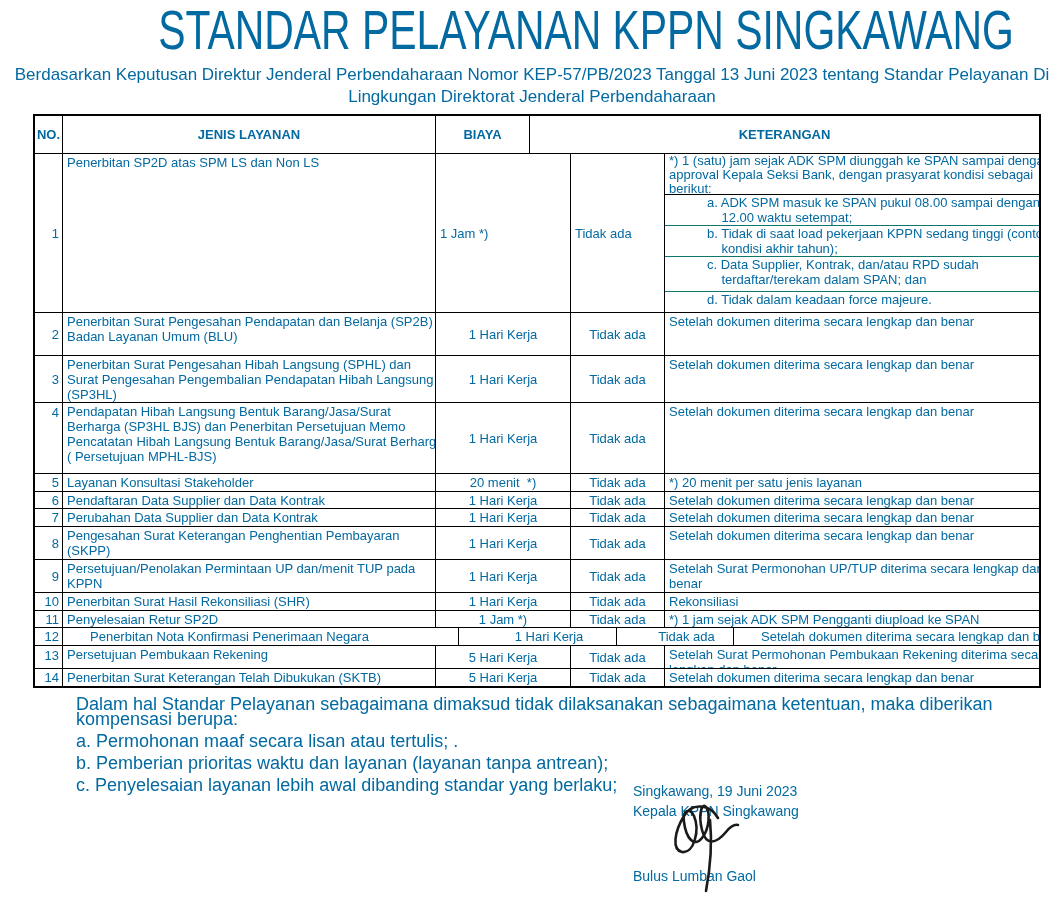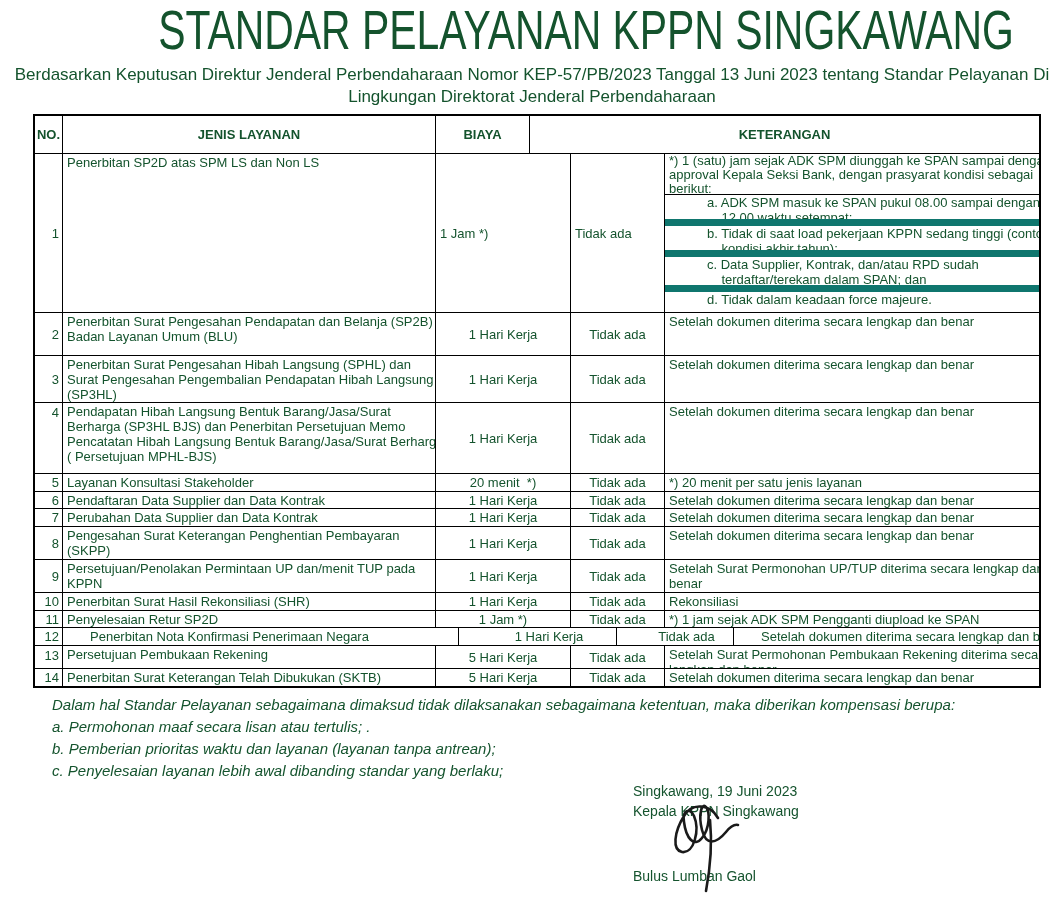--- a/index.html
+++ b/index.html
@@ -1,17 +1,17 @@
 <!DOCTYPE html>
 <html><head>
 <meta charset="utf-8">
 <style>
   html,body{margin:0;padding:0;background:#e8e8e8;}
   .page{position:relative;width:1064px;height:901px;background:#ffffff;
-        font-family:"Liberation Sans",sans-serif;color:#14532d;overflow:hidden;}
+        font-family:"Liberation Sans",sans-serif;color:#0369a1;overflow:hidden;}
 
   
   .doc-title{position:absolute;top:2px;left:0;width:100%;text-align:center;}
   .doc-title span{display:inline-block;font-size:56px;line-height:56px;white-space:nowrap;
                   transform:scaleX(0.73);transform-origin:center;letter-spacing:0px;}
   .doc-subtitle{position:absolute;top:64px;left:0;width:100%;text-align:center;
                 font-size:17px;line-height:22px;white-space:pre-line;}
 
   
   .svc-table{position:absolute;left:33px;top:114px;width:1004px;border:2px solid #000;}
@@ -30,25 +30,25 @@
                 text-align:center;white-space:pre-line;padding:0;}
   .t-head{height:37px;}
 
   .no-top{align-items:flex-start;padding-top:2px;}
   .left-al{justify-content:flex-start;padding-left:4px;}
 
   
   .ket-sub{padding:0;display:flex;flex-direction:column;}
   .sub{box-sizing:border-box;overflow:hidden;white-space:pre;font-size:13px;}
   .sub-intro{line-height:14px;padding:0 3px 0 4px;border-bottom:1px solid #000;}
-  .sub-item{line-height:15px;padding:0 3px 0 42px;border-bottom:7px solid #0f766e;}
+  .sub-item{line-height:15px;padding:0 3px 0 42px;border-bottom:1px solid #0f766e;}
   .sub-item.last{border-bottom:none;}
 
   
-  .notes{position:absolute;left:52px;top:697px;font-size:15px;line-height:15px;font-style:italic;}
+  .notes{position:absolute;left:76px;top:697px;font-size:18px;line-height:15px;}
   .notes div{margin-bottom:7px;}
 
   
   .sig-line{position:absolute;left:633px;font-size:14px;line-height:20px;}
   .sig-scribble{position:absolute;left:648px;top:792px;width:118px;height:102px;}
 </style>
 </head>
 <body>
 
 <div class="page">

